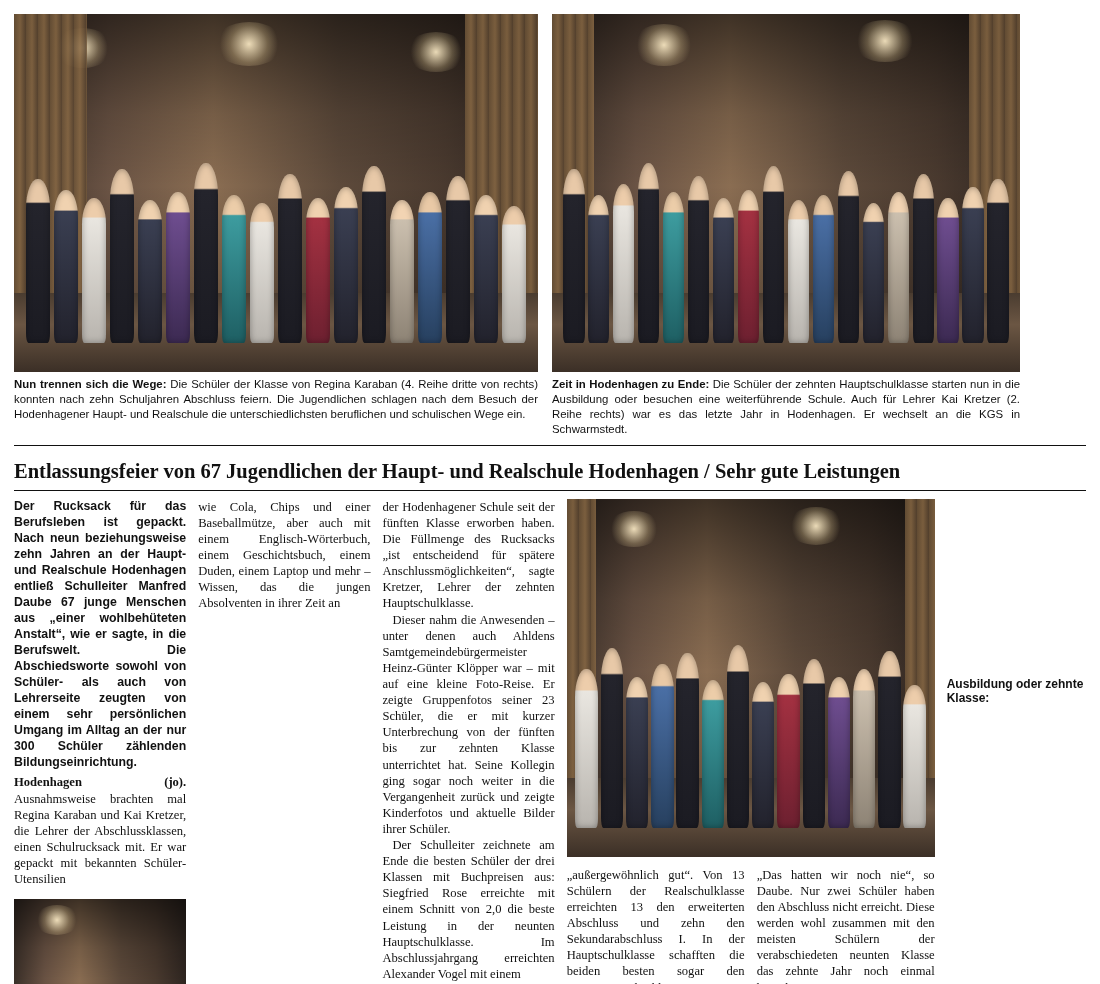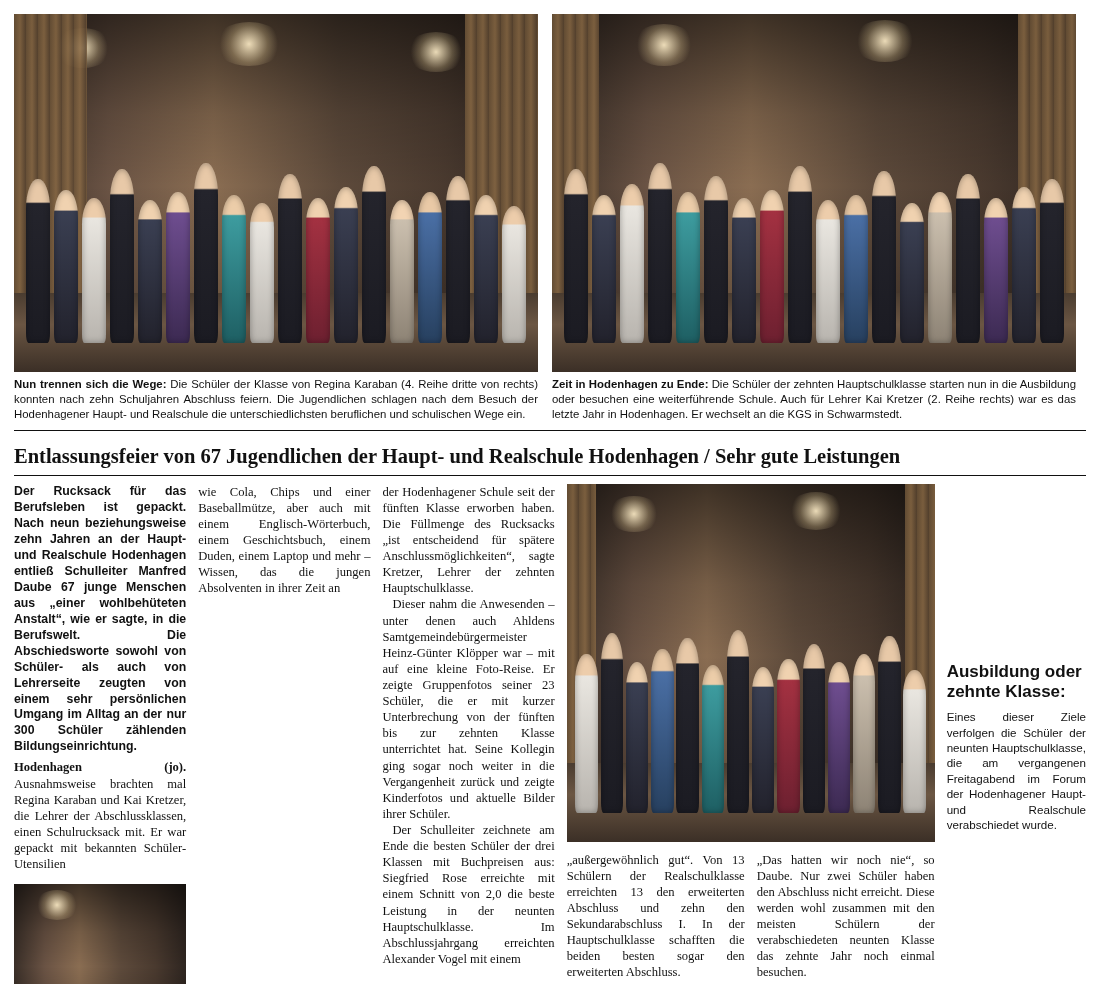--- a/index.html
+++ b/index.html
@@ -84,21 +84,21 @@
   
   .top-photos {
     display: flex;
     gap: 14px;
     padding: 14px 14px 0 14px;
   }
   .top-photos .photo {
     height: 358px;
   }
   .col-left-top { width: 524px; }
-  .col-right-top { width: 524px; }
+  .col-right-top { width: 468px; }
 
   .caption {
     font-family: "Liberation Sans", sans-serif;
     font-size: 11.4px;
     line-height: 1.32;
     color: #111;
     text-align: justify;
     margin-top: 5px;
   }
   .caption b { font-weight: bold; }
@@ -150,21 +150,21 @@
   .dateline { font-weight: bold; }
 
   .colA { width: 178px; }
   .colB { width: 178px; }
   .colC { width: 178px; }
   .colF { width: 144px; }
 
   .sidehead {
     font-family: "Liberation Sans", sans-serif;
     font-weight: bold;
-    font-size: 17px;
+    font-size: 12px;
     line-height: 1.22;
     margin: 0 0 6px 0;
     text-align: left;
   }
   .side-text {
     font-family: "Liberation Sans", sans-serif;
     font-size: 11.6px;
     line-height: 1.33;
     text-align: justify;
   }
@@ -318,17 +318,16 @@
           <p style="text-indent:0">„außergewöhnlich gut“. Von 13 Schülern der Realschulklasse erreichten 13 den erweiterten Abschluss und zehn den Sekundarabschluss I. In der Hauptschulklasse schafften die beiden besten sogar den erweiterten Abschluss.</p>
         </div>
         <div class="col" style="width:178px">
           <p style="text-indent:0">„Das hatten wir noch nie“, so Daube. Nur zwei Schüler haben den Abschluss nicht erreicht. Diese werden wohl zusammen mit den meisten Schülern der verabschiedeten neunten Klasse das zehnte Jahr noch einmal besuchen.</p>
         </div>
       </div>
     </div>
 
     <div class="colF" style="padding-top:178px">
       <div class="sidehead">Ausbildung oder zehnte Klasse:</div>
-      <div class="side-text">Eines dieser Ziele verfolgen die Schüler der neunten Hauptschulklasse, die am vergangenen Freitagabend im Forum der Hodenhagener Haupt- und Realschule verabschiedet wurde.</div>
     </div>
 
   </div>
 </div>
 
 </body></html>

